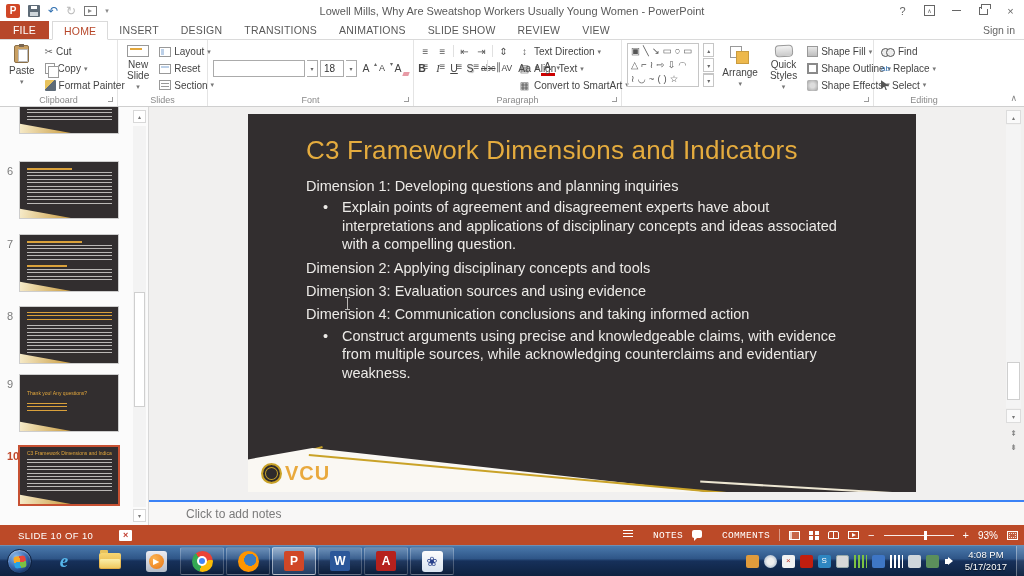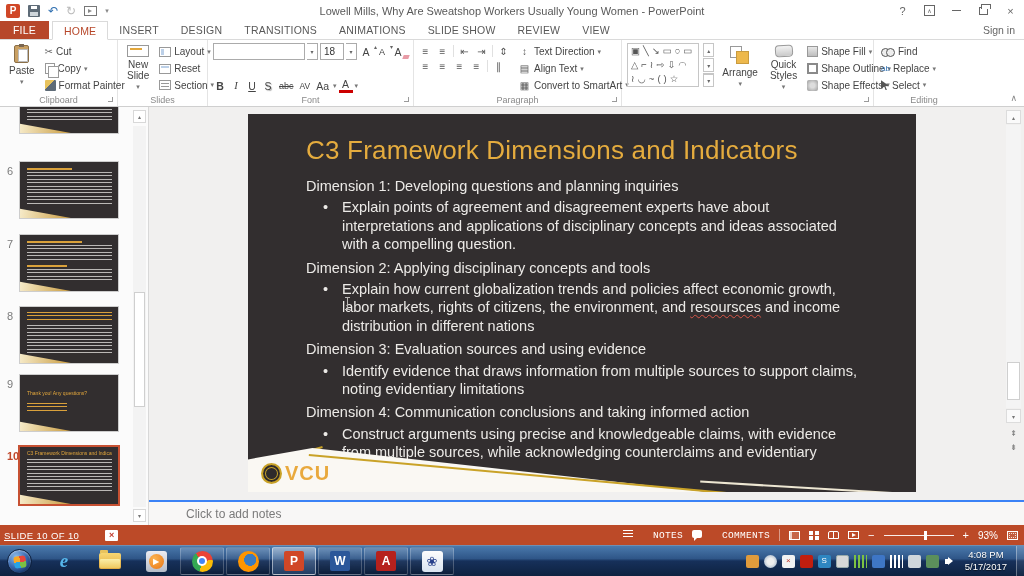--- a/index.html
+++ b/index.html
@@ -50,21 +50,21 @@
   .scissors{font-size:10px;color:#666;}
   .ico-copy{width:10px;height:11px;border:1px solid #999;background:#fff;position:relative;}
   .ico-copy::after{content:"";position:absolute;left:2px;top:2px;width:9px;height:10px;border:1px solid #999;background:#fff;}
   .ico-brush{width:11px;height:11px;background:linear-gradient(135deg,#E8C35E 0 45%,#5E6B77 45%);border-radius:1px;}
   .ico-newslide{width:22px;height:17px;border:1px solid #999;background:#fff;position:relative;}
   .ico-newslide::after{content:"";position:absolute;left:2px;top:2px;width:12px;height:2px;background:#E3A73C;}
   .mini-ic{width:12px;height:10px;border:1px solid #999;background:#fff;position:relative;}
   .mini-ic.lay::after{content:"";position:absolute;left:1px;top:1px;width:3px;height:6px;background:#bcd0e8;}
   .mini-ic.res::after{content:"";position:absolute;left:1px;top:1px;width:8px;height:2px;background:#bcd0e8;}
   .mini-ic.sec::after{content:"";position:absolute;left:1px;top:2px;width:8px;height:1px;background:#999;box-shadow:0 3px 0 #999;}
-  .fontrows{display:flex;flex-direction:column;gap:18px;}
+  .fontrows{display:flex;gap:10px;}
   .fontrow{display:flex;align-items:center;gap:2px;}
   .combo{height:17px;border:1px solid #ABABAB;background:#fff;font-size:10px;padding:0 3px;color:#333;font-family:"Liberation Sans",sans-serif;}
   .fname{width:92px;} .fsize{width:24px;}
   .cdd{width:11px;height:17px;border:1px solid #ABABAB;border-left:none;display:flex;align-items:center;justify-content:center;font-size:6px;color:#666;background:#fff;}
   .fmtbtn{min-width:14px;height:15px;display:flex;align-items:center;justify-content:center;font-size:10.5px;color:#444;padding:0 2px;}
   .bold{font-weight:bold;} .ital{font-style:italic;font-family:"Liberation Serif",serif;} .und{text-decoration:underline;}
   .shad{text-shadow:1px 1px 1px #aaa;} .strike{text-decoration:line-through;font-size:9px;}
   .fc{border-bottom:3px solid #C00;line-height:1;}
   .growfont{position:relative;} .growfont::after{content:"▴";font-size:6px;position:absolute;top:-1px;right:-4px;color:#666;}
   .shrinkfont{position:relative;font-size:9px;} .shrinkfont::after{content:"▾";font-size:6px;position:absolute;top:-1px;right:-4px;color:#666;}
@@ -136,21 +136,21 @@
   .msb{position:absolute;left:0;width:15px;height:14px;border:1px solid #DCDCDC;background:#FAFAFA;display:flex;align-items:center;justify-content:center;font-size:6px;color:#777;}
   .mtrack{position:absolute;left:0;top:15px;width:15px;height:283px;background:#F4F4F4;}
   .mthumb{position:absolute;left:1px;top:252px;width:13px;height:38px;background:#fff;border:1px solid #CFCFCF;}
   .mnav{position:absolute;left:0;width:15px;height:13px;display:flex;align-items:center;justify-content:center;font-size:8px;color:#777;}
 
   
   .notesbar{position:absolute;left:149px;top:500px;width:875px;height:25px;background:#F8F7F6;border-top:2px solid #3b82f6;display:flex;align-items:center;padding-left:37px;font-size:12px;color:#7a7a7a;}
 
   
   .statusbar{position:absolute;left:0;top:525px;width:1024px;height:20px;background:#BC4A28;color:#fff;display:flex;align-items:center;font-size:10px;}
-  .sbleft{display:flex;align-items:center;gap:26px;padding-left:4px;letter-spacing:.4px;font-size:9.5px;text-decoration:underline;}
+  .sbleft{display:flex;align-items:center;gap:26px;padding-left:18px;letter-spacing:.4px;font-size:9.5px;}
   .spell{width:13px;height:11px;background:#fff;border-radius:1px;position:relative;display:flex;align-items:center;justify-content:center;}
   .spell::before{content:"×";color:#C0392B;font-size:9px;font-weight:bold;line-height:1;}
   .sbright{margin-left:auto;display:flex;align-items:center;gap:9px;padding-right:6px;}
   .sbi{display:flex;align-items:flex-start;gap:20px;letter-spacing:.3px;font-size:9.5px;font-family:Liberation Mono, monospace;}
   .nico{width:10px;height:7px;background:repeating-linear-gradient(to bottom,#fff 0 1px,transparent 1px 3px);}
   .cico{width:10px;height:8px;background:#fff;border-radius:2px;position:relative;}
   .cico::after{content:"";position:absolute;left:2px;bottom:-3px;border-top:3px solid #fff;border-right:3px solid transparent;}
   .vsep{width:1px;height:12px;background:rgba(255,255,255,.45);}
   .v-normal{width:11px;height:9px;border:1px solid #fff;box-shadow:inset 2px 0 0 rgba(255,255,255,.7);background:rgba(255,255,255,.15);}
   .v-sorter{width:4px;height:4px;background:#fff;box-shadow:6px 0 0 #fff,0 5px 0 #fff,6px 5px 0 #fff;margin:0 6px 5px 0;}
@@ -472,23 +472,21 @@
   <div class="pthumb"></div>
   <div class="pscrolldown">▾</div>
 </div>
 
 <div class="slide">
   <div class="stitle">C3 Framework Dimensions and Indicators</div>
   <div class="sbody">
     <div class="dimh">Dimension 1: Developing questions and planning inquiries</div>
     <div class="bul">Explain points of agreement and disagreement experts have about interpretations and applications of disciplinary concepts and ideas associated with a compelling question.</div>
     <div class="dimh">Dimension 2: Applying disciplinary concepts and tools</div>
-    <div class="bul"><span>Explain how current globalization trends and policies affect economic growth, labor markets, rights of citizens, the environment, and </span><span class="sq">resoursces</span><span> and income distribution in different nations</span></div>
     <div class="dimh">Dimension 3: Evaluation sources and using evidence</div>
-    <div class="bul">Identify evidence that draws information from multiple sources to support claims, noting evidentiary limitations</div>
     <div class="dimh">Dimension 4: Communication conclusions and taking informed action</div>
     <div class="bul">Construct arguments using precise and knowledgeable claims, with evidence from multiple sources, while acknowledging counterclaims and evidentiary weakness.</div>
   </div>
   <div class="ibeam"></div>
   <div class="deco">
     <div class="gold1"></div>
     <div class="wedge-white"></div>
     <div class="gold2"></div>
     <div class="wedge-tail"></div>
     <div class="vcu">

